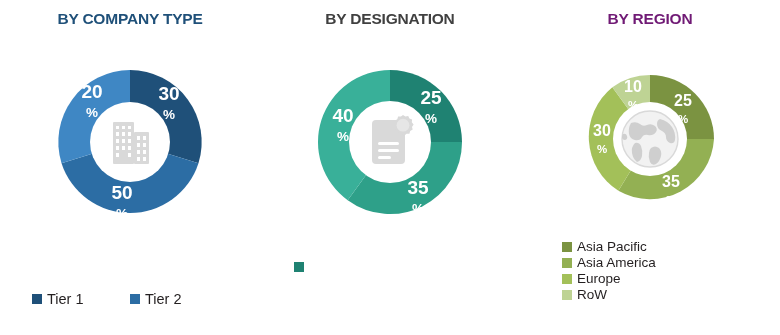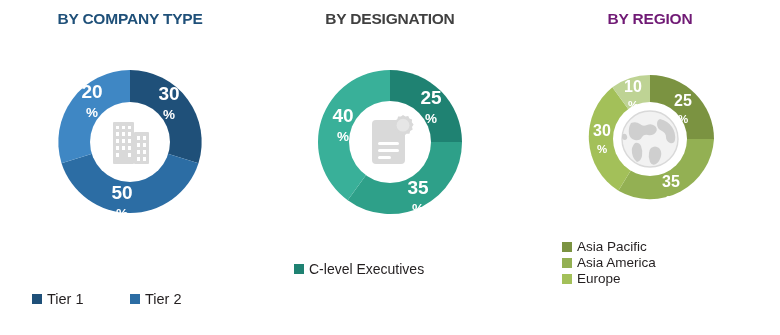--- a/index.html
+++ b/index.html
@@ -180,21 +180,20 @@
 
         <text class="slice-label slice-num" x="53" y="80">40</text>
         <text class="slice-label slice-pct" x="53" y="99">%</text>
       </svg>
     </div>
 
     <div class="legend" id="legend-designation">
       <div class="legend-list">
         <div class="legend-item">
           <span class="legend-swatch" style="background:#1f8272"></span>
-          <span class="legend-text">C-level Executives</span>
         </div>
       </div>
     </div>
   </div>
 
   <div class="panel" id="panel-region">
 
     <div class="panel-title" id="title-region">BY REGION</div>
 
     <div class="donut-wrap" id="donut-region">
@@ -244,17 +243,21 @@
           <span class="legend-text">Asia Pacific</span>
         </div>
         <div class="legend-item">
           <span class="legend-swatch" style="background:#93b053"></span>
           <span class="legend-text">Asia America</span>
         </div>
         <div class="legend-item">
           <span class="legend-swatch" style="background:#a3c059"></span>
           <span class="legend-text">Europe</span>
         </div>
+        <div class="legend-item">
+          <span class="legend-swatch" style="background:#bed394"></span>
+          <span class="legend-text">RoW</span>
+        </div>
       </div>
     </div>
   </div>
 
 </div>
 
 </body></html>

